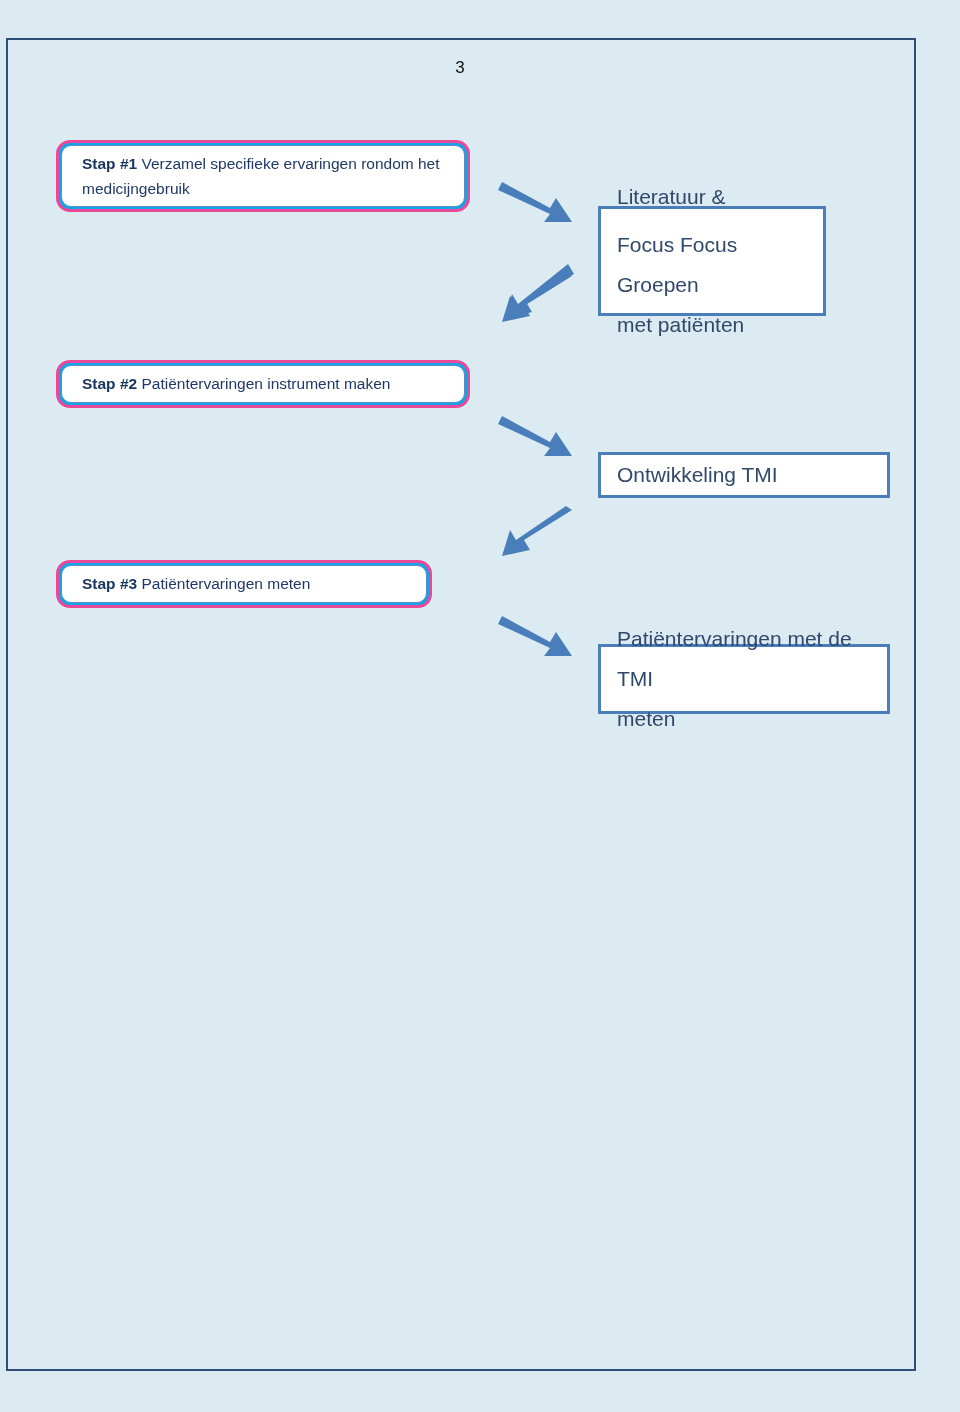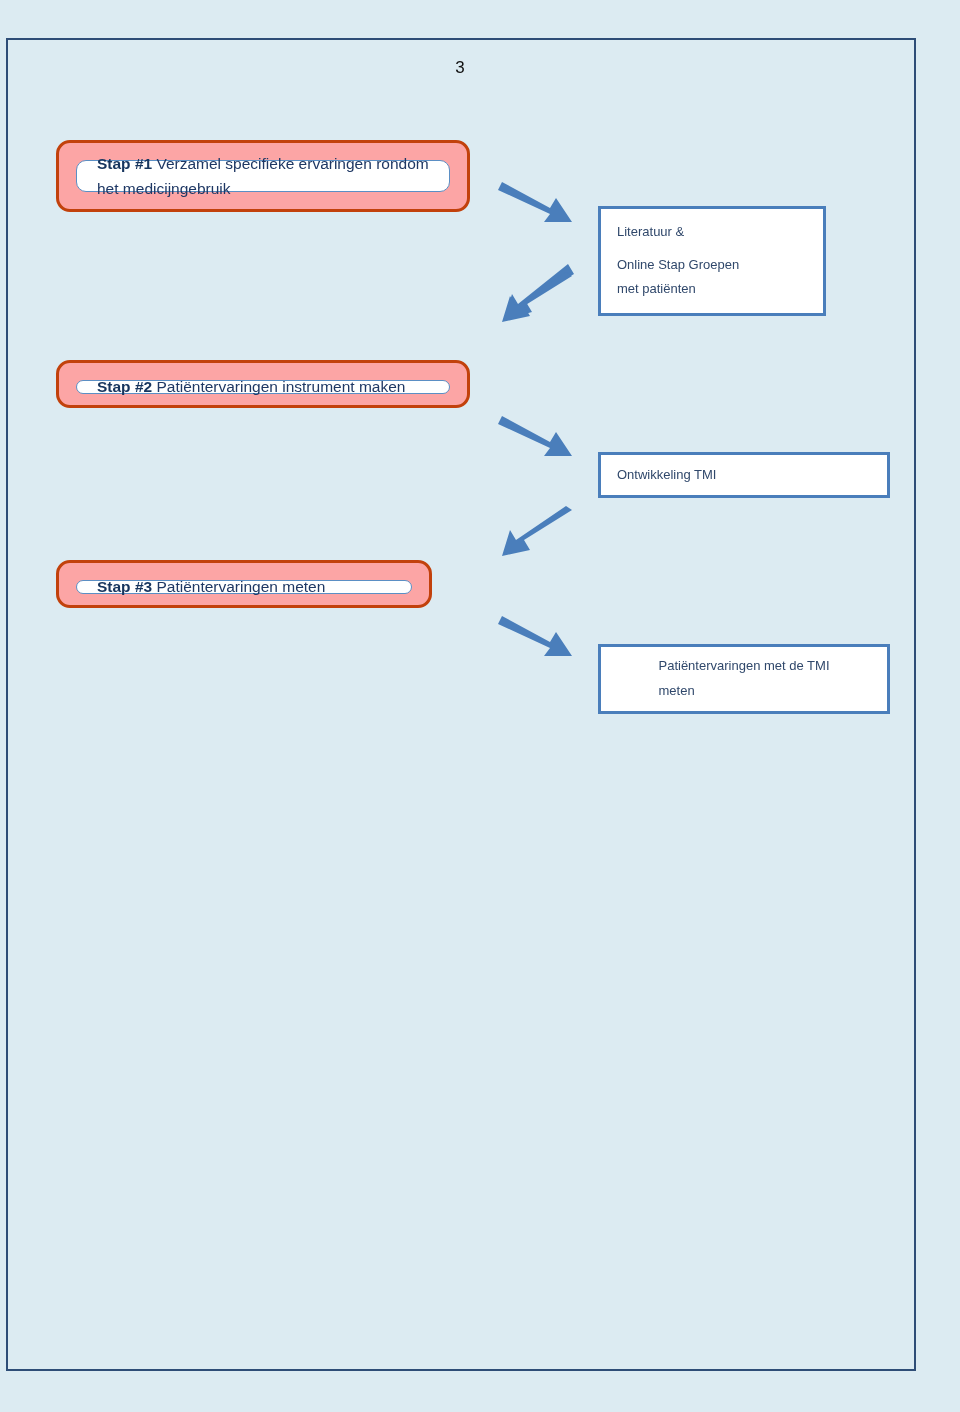--- a/index.html
+++ b/index.html
@@ -43,24 +43,24 @@
     text-align: center;
     font-size: 17px;
     color: #111111;
     font-family: "Liberation Sans", sans-serif;
   }
 
   
   .stap-box {
     position: absolute;
     box-sizing: border-box;
-    border: 3px solid #c2410c;
+    border: 3px solid #ec4899;
     border-radius: 14px;
-    background: #fca5a5;
-    padding: 17px;
+    background: #0ea5e9;
+    padding: 2px;
   }
   .stap-inner {
     width: 100%;
     height: 100%;
     box-sizing: border-box;
     border: 1px solid #5b8fc4;
     border-radius: 10px;
     background: #ffffff;
     display: flex;
     align-items: center;
@@ -85,21 +85,21 @@
   .right-box {
     position: absolute;
     box-sizing: border-box;
     border: 3px solid #4a7ebb;
     background: #ffffff;
     display: flex;
     align-items: center;
     padding: 8px 16px;
   }
   .right-text {
-    font-size: 13px;
+    font-size: 21px;
     line-height: 1.9;
     color: #30486b;
     font-family: "Liberation Sans", sans-serif;
   }
   .right-text .spacer { display: block; height: 8px; }
 
   #box-a { left: 598px; top: 206px; width: 228px; height: 110px; }
   #box-b { left: 598px; top: 452px; width: 292px; height: 46px; }
   #box-c { left: 598px; top: 644px; width: 292px; height: 70px; justify-content: center; }
 
@@ -136,21 +136,21 @@
   </div>
 
   <svg class="arrow-svg" id="arrow1" width="80" height="52" viewBox="0 0 80 52">
     <polygon class="arrow-shape" points="4,4 52,30 58,20 74,44 46,44 52,36 0,12"></polygon>
   </svg>
 
   <div class="right-box" id="box-a">
     <div class="right-text">
       <div>Literatuur &amp;</div>
       <span class="spacer"></span>
-      <div>Online Stap Groepen</div>
+      <div>Focus Focus Groepen</div>
       <div>met patiënten</div>
     </div>
   </div>
 
   <svg class="arrow-svg" id="arrow2" width="80" height="56" viewBox="0 0 80 56">
     <polygon class="arrow-shape" points="76,2 28,30 34,40 6,48 14,22 20,32 70,-8"></polygon>
     <polygon class="arrow-shape" points="74,4 26,34 32,44 4,50 12,24 18,34 68,0"></polygon>
   </svg>
 
   <div class="stap-box" id="stap2">

